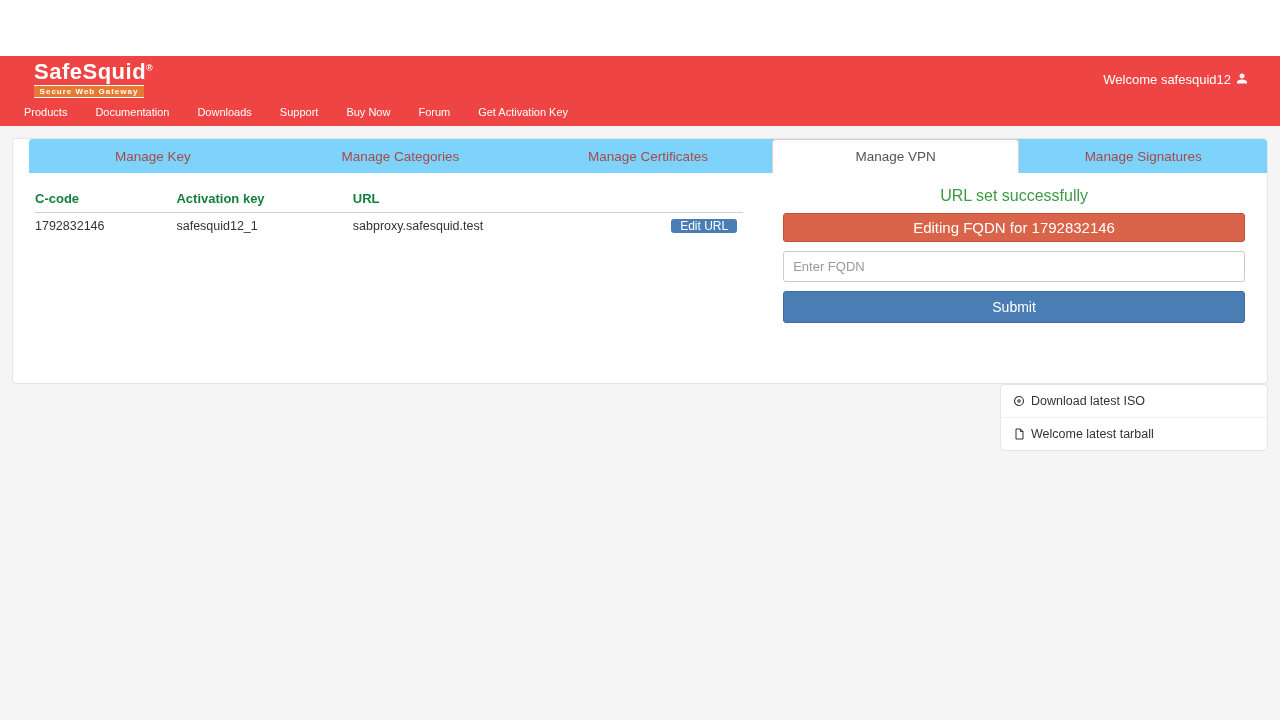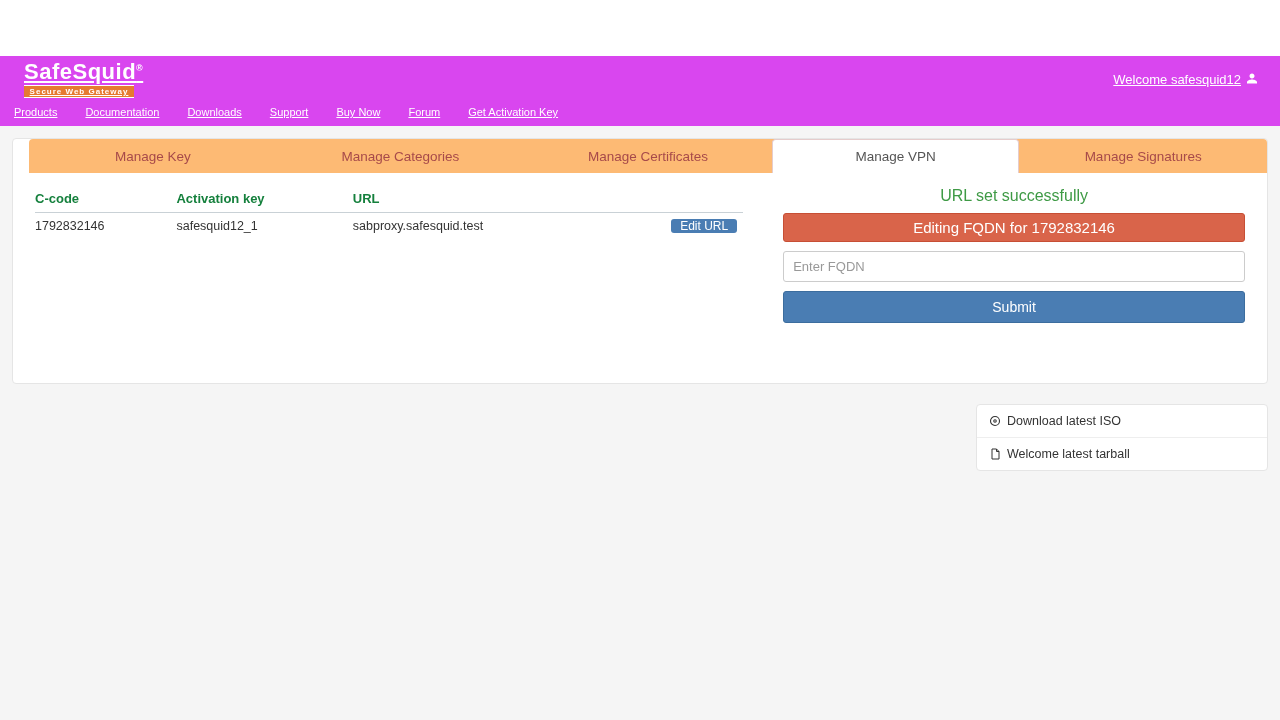--- a/index.html
+++ b/index.html
@@ -4,24 +4,23 @@
 <style>
   * { box-sizing: border-box; margin: 0; padding: 0; }
   body {
     font-family: "Segoe UI", Arial, sans-serif;
     background: #f5f5f5;
     font-size: 13px;
     color: #333;
   }
   .top-white { height: 56px; background: #fff; }
   .header {
-    background: #d946ef;
-    color: #fff;
-    padding: 0 12px;
-    text-decoration: underline;
+    background: #ef4444;
+    color: #fff;
+    padding: 0 22px;
   }
   .header-top {
     display: flex;
     justify-content: space-between;
     align-items: center;
     padding-top: 5px;
   }
   .logo-block {
     display: flex;
     flex-direction: column;
@@ -70,21 +69,21 @@
   .content-wrap {
     padding: 12px;
   }
   .panel {
     background: #fff;
     border: 1px solid #e5e5e5;
     border-radius: 4px;
   }
   .tabs {
     display: flex;
-    background: #fdba74;
+    background: #7dd3fc;
     border-radius: 4px 4px 0 0;
     margin-left: 16px;
   }
   .tab {
     flex: 1;
     text-align: center;
     padding: 9px 4px;
     color: #a74a4a;
     font-size: 13.5px;
     cursor: pointer;
@@ -160,23 +159,23 @@
     width: 100%;
     background: #4a7db3;
     color: #fff;
     border: 1px solid #3c6d9e;
     border-radius: 3px;
     padding: 7px 0;
     font-size: 14px;
     cursor: pointer;
   }
   .downloads-box {
-    margin-top: 20px;
+    margin-top: 0;
     margin-left: auto;
-    width: 292px;
+    width: 268px;
     background: #fff;
     border: 1px solid #e5e5e5;
     border-radius: 4px;
   }
   .dl-item {
     padding: 9px 12px;
     font-size: 12.5px;
     color: #333;
     display: flex;
     align-items: center;

